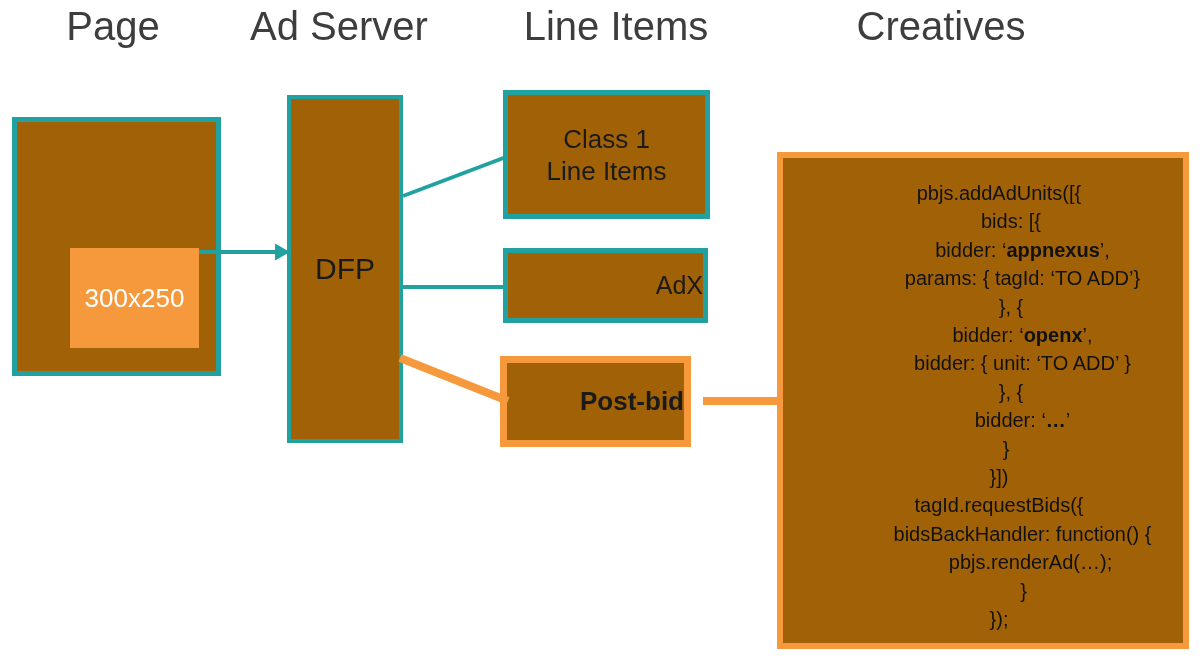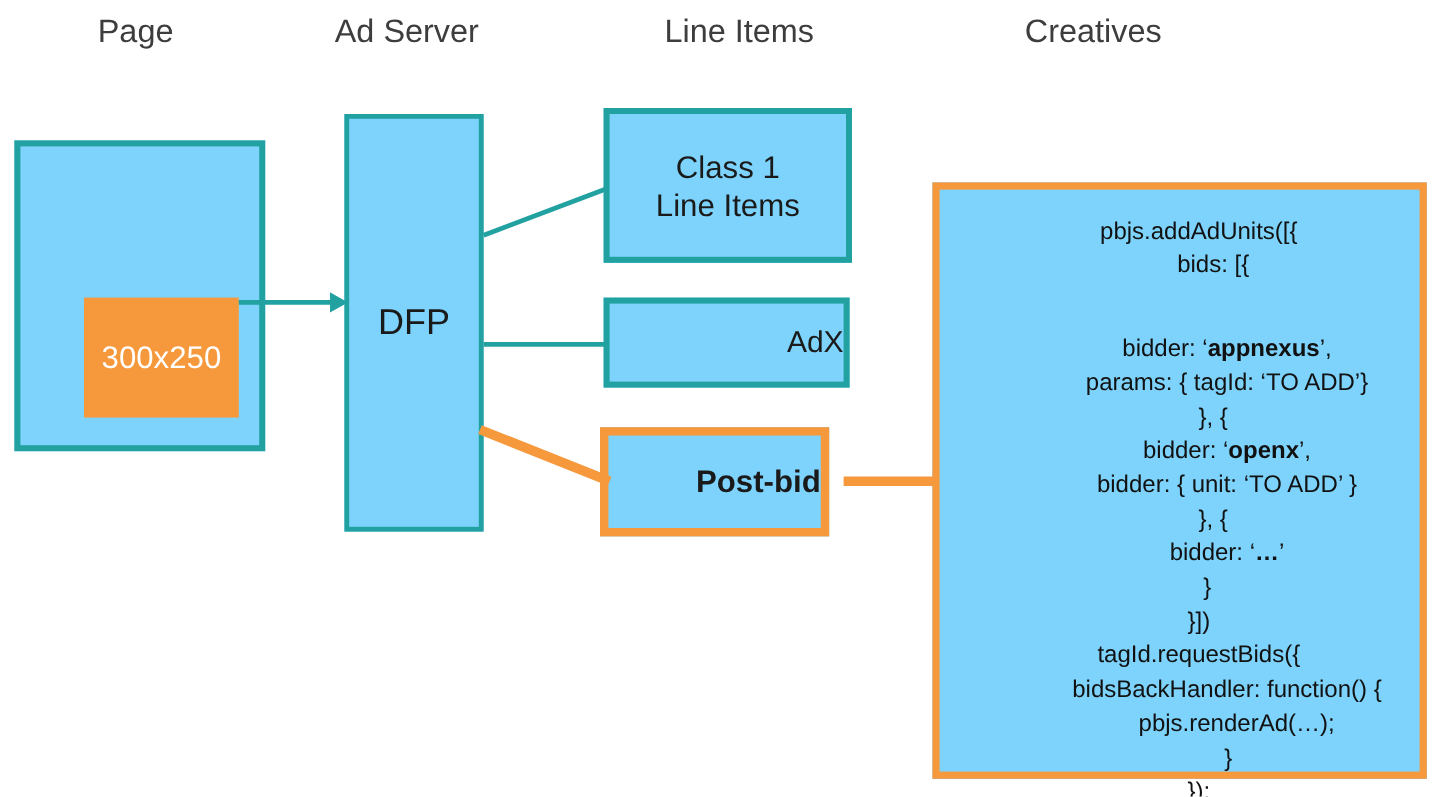--- a/index.html
+++ b/index.html
@@ -15,28 +15,28 @@
     position:relative;
     width:1200px;
     height:664px;
     background:#ffffff;
     overflow:hidden;
   }
   .col-header{
     position:absolute;
     top:6px;
     transform:translateX(-50%);
-    font-size:27px;
+    font-size:40px;
     line-height:40px;
     color:var(--text-dark);
     white-space:nowrap;
   }
   .box{
     position:absolute;
-    background:#7dd3fc;
+    background:#a16207;
     display:flex;
     align-items:center;
     justify-content:center;
     text-align:center;
   }
   .teal-border{border:5px solid var(--teal);}
   .orange-border{border:7px solid var(--orange);}
 
   .page-box{left:12px;top:117px;width:209px;height:259px;}
   .ad-slot{
@@ -77,21 +77,21 @@
   .fill-teal{fill:var(--teal);}
 </style>
 </head>
 <body>
 
 <div class="canvas">
 
   <div class="col-header" style="left:113px">Page</div>
   <div class="col-header" style="left:339px">Ad Server</div>
   <div class="col-header" style="left:616px">Line Items</div>
-  <div class="col-header" style="left:911px">Creatives</div>
+  <div class="col-header" style="left:941px">Creatives</div>
 
   <div class="box teal-border page-box">
     <div class="ad-slot">300x250</div>
   </div>
 
   <div class="box teal-border dfp-box">
     <span>DFP</span>
   </div>
 
   <div class="box teal-border class1-box">
@@ -104,21 +104,21 @@
   </div>
 
   <div class="box orange-border postbid-box">
     <span>Post-bid</span>
   </div>
 
   <div class="box orange-border code-box">
     <div id="code-block">
         <div class="code-line" style="padding-left: 0px;"><span>pbjs.addAdUnits([{</span></div>
         <div class="code-line" style="padding-left: 24px;"><span>bids: [{</span></div>
-        <div class="code-line" style="padding-left: 47px; margin-top: 41px;"><span>bidder: ‘</span><span class="b">appnexus</span><span>’,</span></div>
+        <div class="code-line" style="padding-left: 47px;"><span>bidder: ‘</span><span class="b">appnexus</span><span>’,</span></div>
         <div class="code-line" style="padding-left: 47px;"><span>params: { tagId: ‘TO ADD’}</span></div>
         <div class="code-line" style="padding-left: 24px;"><span>}, {</span></div>
         <div class="code-line" style="padding-left: 47px;"><span>bidder: ‘</span><span class="b">openx</span><span>’,</span></div>
         <div class="code-line" style="padding-left: 47px;"><span>bidder: { unit: ‘TO ADD’ }</span></div>
         <div class="code-line" style="padding-left: 24px;"><span>}, {</span></div>
         <div class="code-line" style="padding-left: 47px;"><span>bidder: ‘</span><span class="b">…</span><span>’</span></div>
         <div class="code-line" style="padding-left: 14px;"><span>}</span></div>
         <div class="code-line" style="padding-left: 0px;"><span>}])</span></div>
         <div class="code-line" style="padding-left: 0px;"><span>tagId.requestBids({</span></div>
         <div class="code-line" style="padding-left: 47px;"><span>bidsBackHandler: function() {</span></div>

